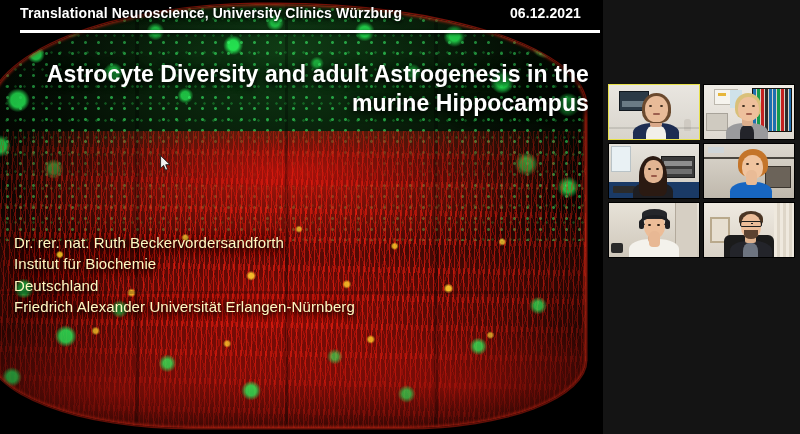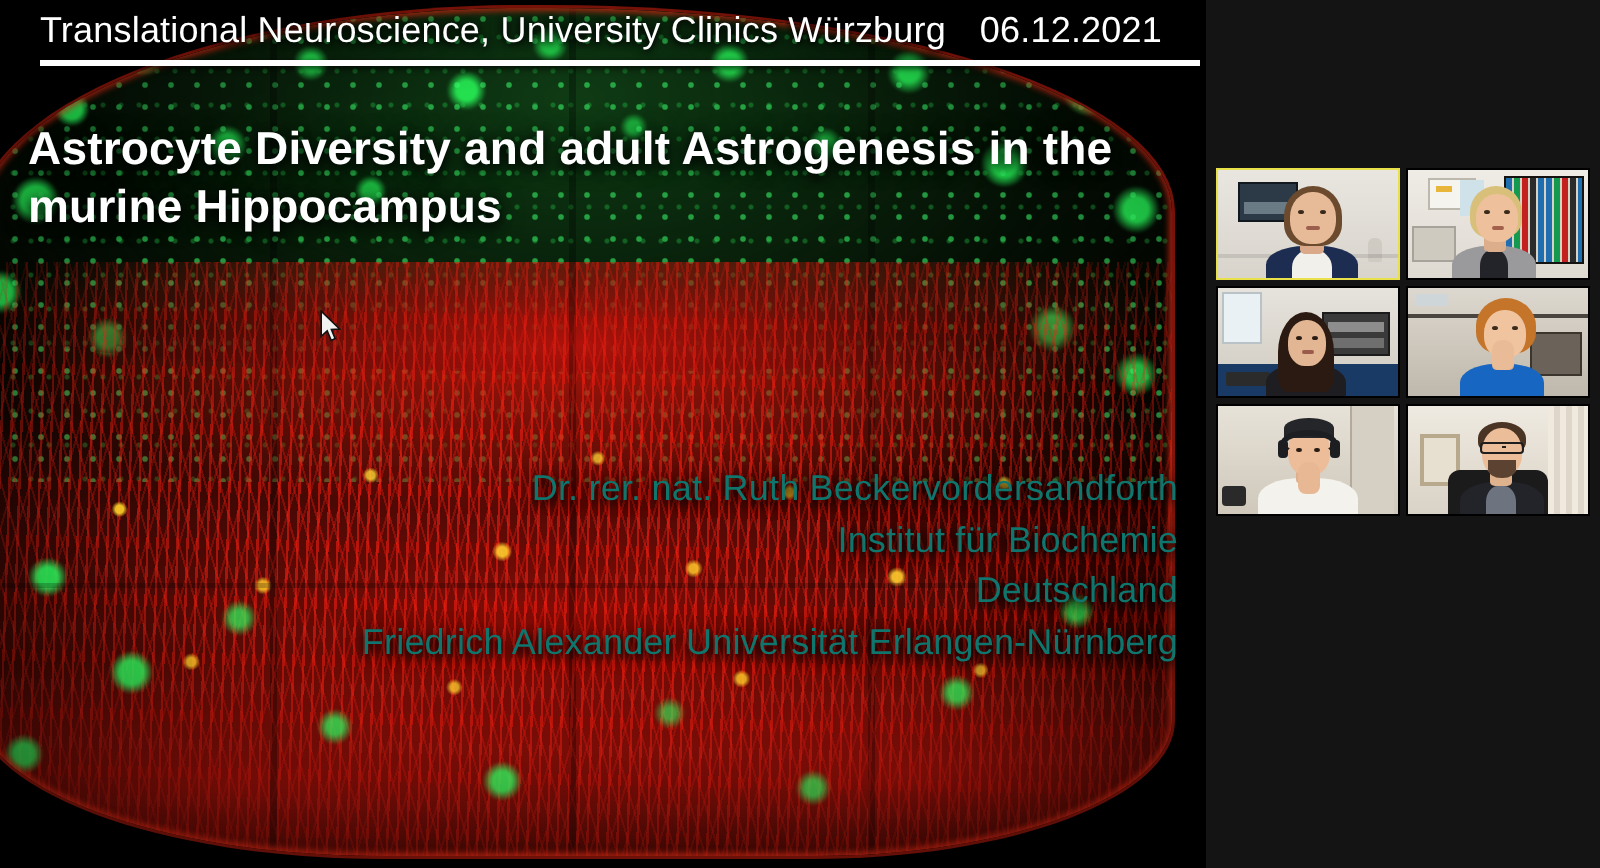--- a/index.html
+++ b/index.html
@@ -149,42 +149,42 @@
   
   .slide-header {
     position:absolute; left:0; right:0; top:0; height:38px;
     z-index:6;
   }
   .header-row {
     position:absolute; left:20px; right:22px; top:5px;
     display:flex; justify-content:space-between; align-items:baseline;
   }
   .header-title, .header-date {
-    color:#fff; font-size:18px; font-weight:400;
+    color:#fff; font-size:14px; font-weight:700;
     letter-spacing:.1px; white-space:nowrap;
     text-shadow:0 1px 3px rgba(0,0,0,.95), 0 0 6px rgba(0,0,0,.8);
   }
   .header-rule {
     position:absolute; left:20px; right:3px; top:30px; height:2.5px;
     background:#fff;
     box-shadow:0 1px 3px rgba(0,0,0,.8);
   }
 
   .slide-title {
     position:absolute; left:14px; right:14px; top:60px;
-    z-index:6; text-align:left;
+    z-index:6; text-align:right;
     color:#fff; font-size:23px; font-weight:700; line-height:1.24;
     letter-spacing:.1px;
     text-shadow:0 2px 6px rgba(0,0,0,.95), 0 0 12px rgba(0,0,0,.75);
   }
 
   .slide-authors {
     position:absolute; left:14px; right:14px; top:232px;
-    z-index:6; text-align:right;
-    color:#0f766e; font-size:18px; line-height:1.42; font-weight:400;
+    z-index:6; text-align:left;
+    color:#fef9c3; font-size:15px; line-height:1.42; font-weight:400;
     letter-spacing:.1px;
     text-shadow:0 2px 5px rgba(0,0,0,.95), 0 0 10px rgba(0,0,0,.8);
   }
   .slide-authors .ln { display:block; }
 
   
   .cursor { position:absolute; left:160px; top:155px; z-index:8; }
 
   
   #sidebar {

